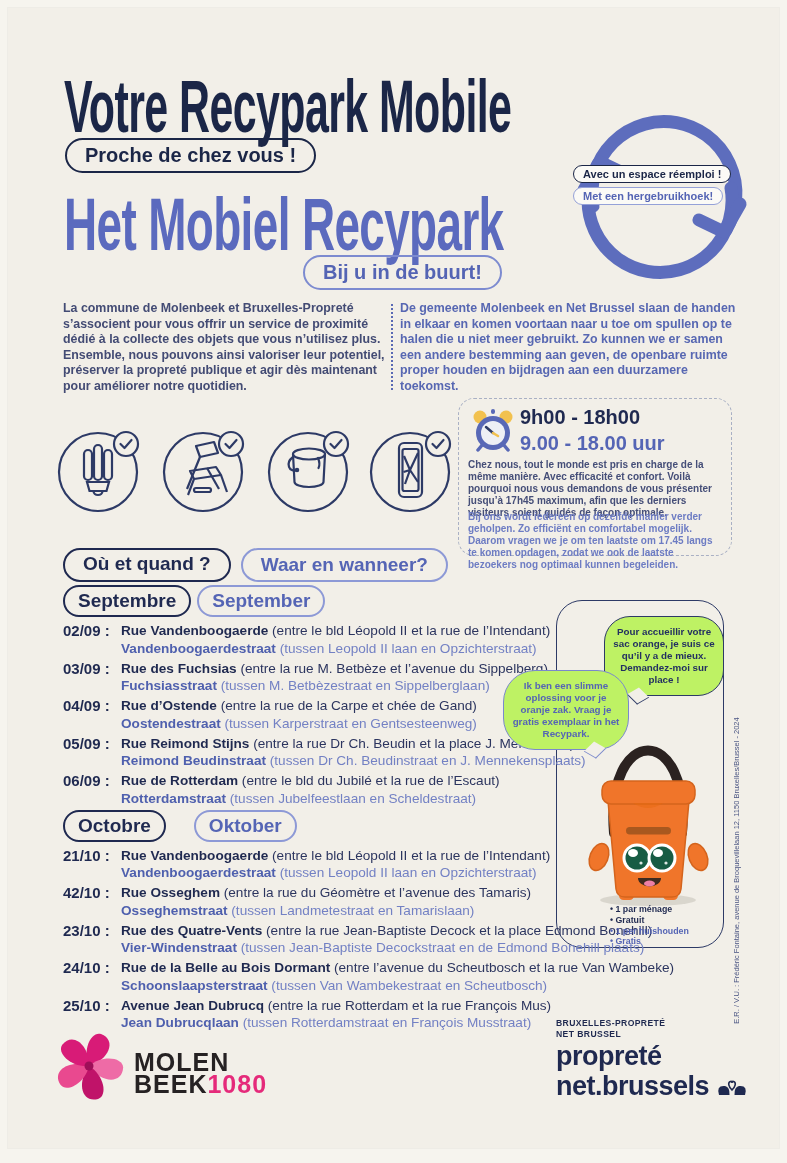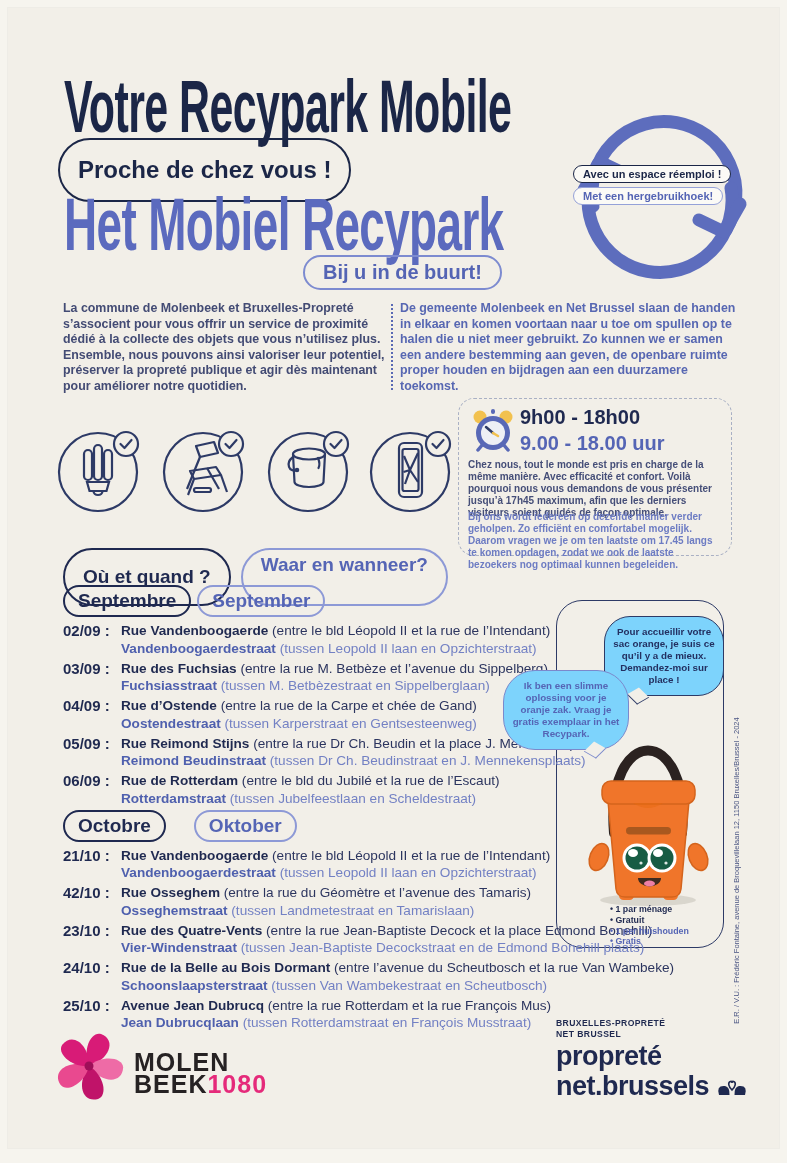--- a/index.html
+++ b/index.html
@@ -5,21 +5,21 @@
   html,body{margin:0;padding:0;}
   body{width:787px;height:1163px;background:#f6f4ee;font-family:"Liberation Sans",sans-serif;overflow:hidden;}
   .poster{position:absolute;left:8px;top:8px;width:771px;height:1140px;background:#f2efe8;box-shadow:0 0 0 1px rgba(0,0,0,0.03);}
   .abs{position:absolute;}
 
   
   .title{font-weight:800;white-space:nowrap;transform-origin:0 0;letter-spacing:-1px;line-height:1;}
   .title-fr{left:56px;top:62px;font-size:74px;color:#1b2647;transform:scaleX(0.58);}
   .title-nl{left:56px;top:180px;font-size:74px;color:#5b6abe;transform:scaleX(0.62);}
   .pill{display:inline-block;border-radius:999px;font-weight:800;white-space:nowrap;background:transparent;}
-  .tag-fr{left:50px;top:130px;border:2.5px solid #1b2647;color:#1b2647;font-size:24px;padding:16px 18px;}
+  .tag-fr{left:57px;top:130px;border:2.5px solid #1b2647;color:#1b2647;font-size:20px;padding:4px 18px;}
   .tag-nl{left:295px;top:247px;border:2.5px solid #7d8bd0;color:#5464b4;font-size:20px;padding:4px 18px;}
 
   
   .badge-pill{position:absolute;border-radius:999px;font-weight:800;font-size:11px;padding:2px 9px;background:#fbfaf6;white-space:nowrap;}
   .badge-pill.fr{left:565px;top:157px;border:1.4px solid #1b2647;color:#1b2647;}
   .badge-pill.nl{left:565px;top:179px;border:1.4px solid #95a1d8;color:#5464b4;}
 
   
   .intro{font-size:12.4px;line-height:15.6px;font-weight:600;}
   .intro-fr{left:55px;top:293px;width:325px;color:#434b74;}
@@ -29,39 +29,39 @@
   
   .hours-box{left:450px;top:390px;width:272px;height:156px;border:1.6px dashed #a9b0c4;border-radius:16px;}
   .hours-fr{left:512px;top:398px;font-size:20px;font-weight:800;color:#1f2950;}
   .hours-nl{left:512px;top:424px;font-size:20px;font-weight:800;color:#5565b5;}
   .note{font-size:10px;line-height:11.9px;font-weight:600;width:252px;}
   .note-fr{left:460px;top:451px;color:#454e78;}
   .note-nl{left:460px;top:503px;color:#6d7cc3;}
 
   
   .ww-row{left:55px;top:540px;display:flex;gap:10px;}
-  .ww-fr{border:2.5px solid #1f2950;color:#1f2950;font-size:19px;padding:16px 18px;}
+  .ww-fr{border:2.5px solid #1f2950;color:#1f2950;font-size:19px;padding:3px 18px;}
   .ww-nl{border:2.5px solid #8d99d6;color:#5565b5;font-size:19px;padding:4px 18px;}
   .schedule{left:55px;top:577px;width:680px;z-index:2;}
   .month-row{display:flex;gap:6px;margin-bottom:5px;}
   .month-pill{border-radius:999px;font-weight:800;font-size:19px;padding:1px 13px;line-height:26px;}
   .month-fr{border:2.5px solid #1f2950;color:#1f2950;}
   .month-nl{border:2.5px solid #8d99d6;color:#5565b5;}
   .entry{display:grid;grid-template-columns:58px 1fr;margin-bottom:2.5px;}
   .entry .date{font-size:15px;font-weight:800;color:#1f2950;line-height:17.5px;}
   .entry .ln{font-size:13.6px;line-height:17.5px;white-space:nowrap;}
   .entry .fr{color:#2c355f;}
   .entry .fr b{color:#1f2950;}
   .entry .nl{color:#7381c4;}
   .entry .nl b{color:#4f60ae;}
   .oct{gap:28px;}
 
   
   .panel{left:548px;top:592px;width:166px;height:346px;border:1.6px solid #2d3a66;border-radius:26px;z-index:1;}
-  .bubble{position:absolute;z-index:3;font-weight:800;text-align:center;background:#7dd3fc;}
+  .bubble{position:absolute;z-index:3;font-weight:800;text-align:center;background:#bef264;}
   .bubble-fr{left:596px;top:608px;width:104px;padding:9px 7px;border:1.5px solid #2d3a66;border-radius:26px;color:#233061;font-size:9.8px;line-height:12px;}
   .bubble-nl{left:495px;top:662px;width:112px;padding:9px 6px;border:1.5px solid #7b89cc;border-radius:32px;color:#5565b5;font-size:9.8px;line-height:12px;}
   .tail{position:absolute;width:13px;height:13px;background:#f2efe8;}
   .tail-fr{left:26px;bottom:-8px;border-left:1.5px solid #2d3a66;border-bottom:1.5px solid #2d3a66;transform:rotate(-30deg) skewX(15deg);}
   .tail-nl{right:26px;bottom:-8px;border-right:1.5px solid #7b89cc;border-bottom:1.5px solid #7b89cc;transform:rotate(30deg) skewX(-15deg);}
   .bin{left:577px;top:729px;z-index:2;}
   .bullets{left:602px;top:896px;z-index:3;font-size:8.8px;line-height:10.8px;font-weight:800;}
   .bullets div::before{content:"• ";}
   .bullets .bfr{color:#1f2950;}
   .bullets .bnl{color:#5565b5;}

